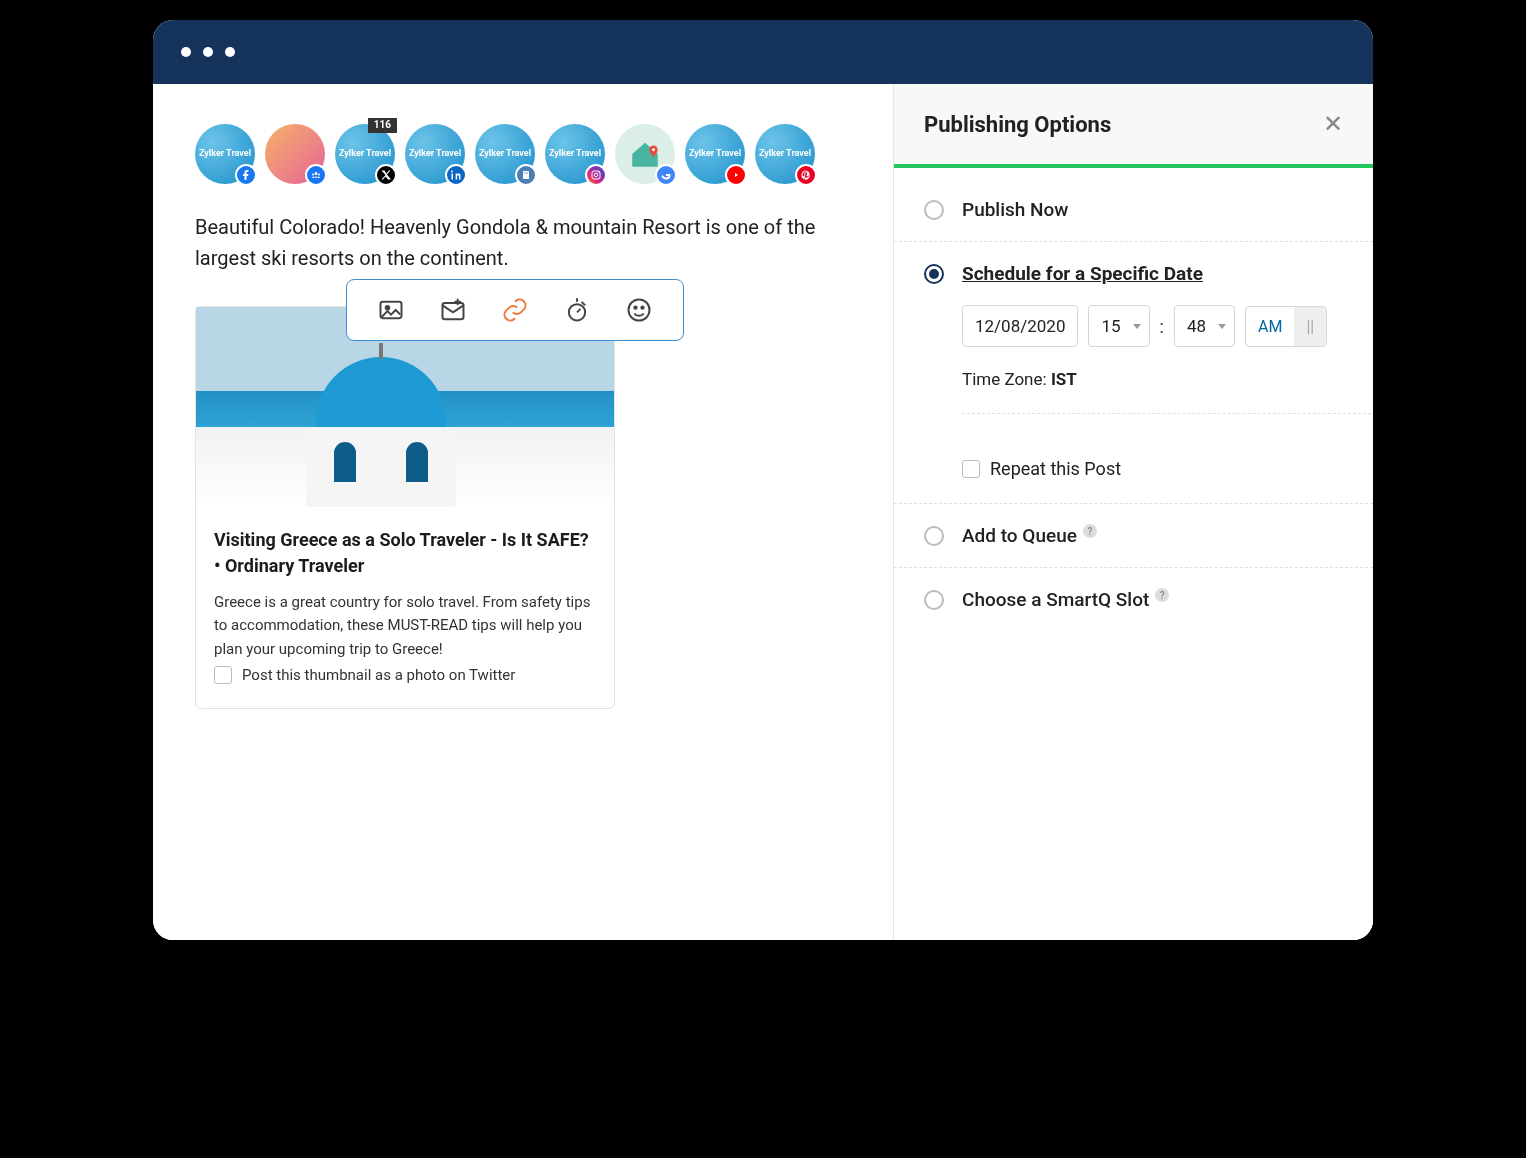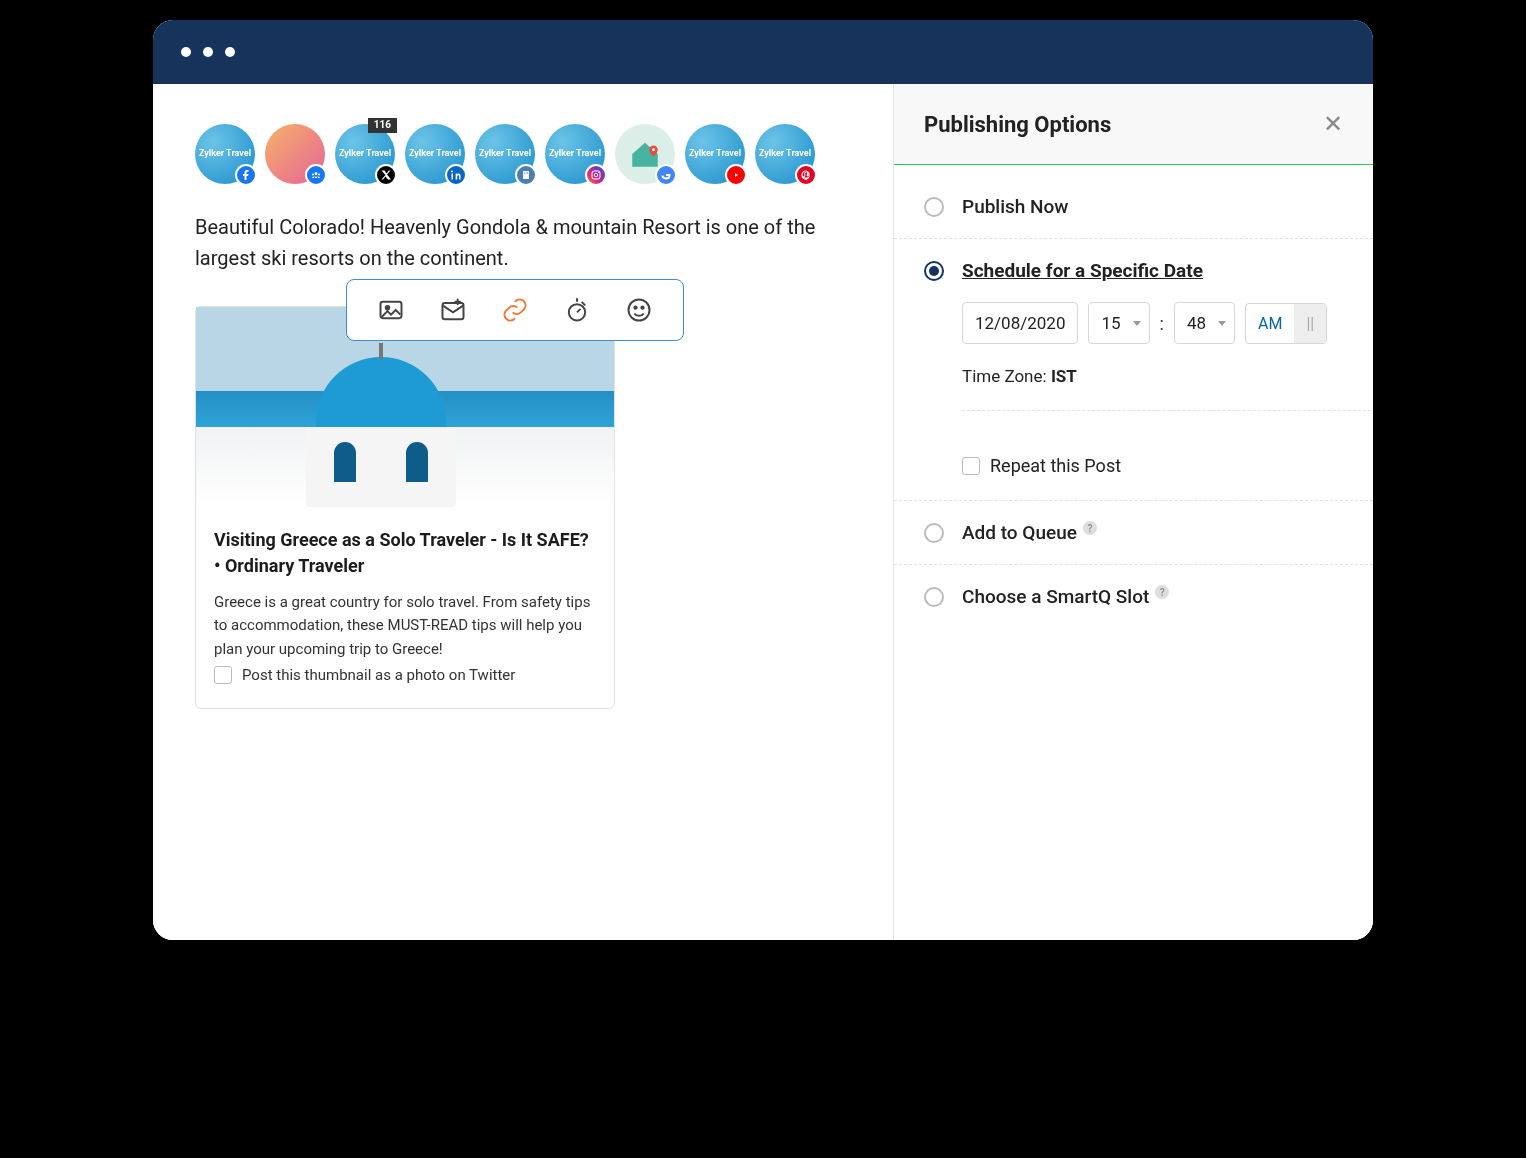--- a/index.html
+++ b/index.html
@@ -129,21 +129,21 @@
     }
     .card-body { padding: 20px 18px 24px; }
     .card-title { font-size: 18px; font-weight: 700; color:#1c1c1c; line-height:1.45; margin-bottom: 12px; }
     .card-desc { font-size: 15px; color:#333; line-height:1.55; margin-bottom: 5px; }
     .chk-row { display:flex; align-items:center; gap:10px; font-size:15px; color:#333; }
     .chk { width:18px; height:18px; border:1.5px solid #bbb; border-radius:3px; cursor:pointer; flex-shrink:0; }
     
     .panel-head {
       display:flex; justify-content:space-between; align-items:center;
       padding: 26px 30px;
-      border-bottom: 1px solid #22c55e;
+      border-bottom: 4px solid #22c55e;
       text-align: center;
     }
     .panel-title { font-size: 22px; font-weight: 700; color:#222; }
     .close-x { font-size: 24px; color:#888; cursor:pointer; font-weight:300; }
     .options { padding: 10px 0; background:#fff; flex:1; }
     .opt {
       padding: 20px 30px;
       display:flex; align-items:center; gap:18px;
       border-bottom: 1px dashed #e0e0e0;
     }

